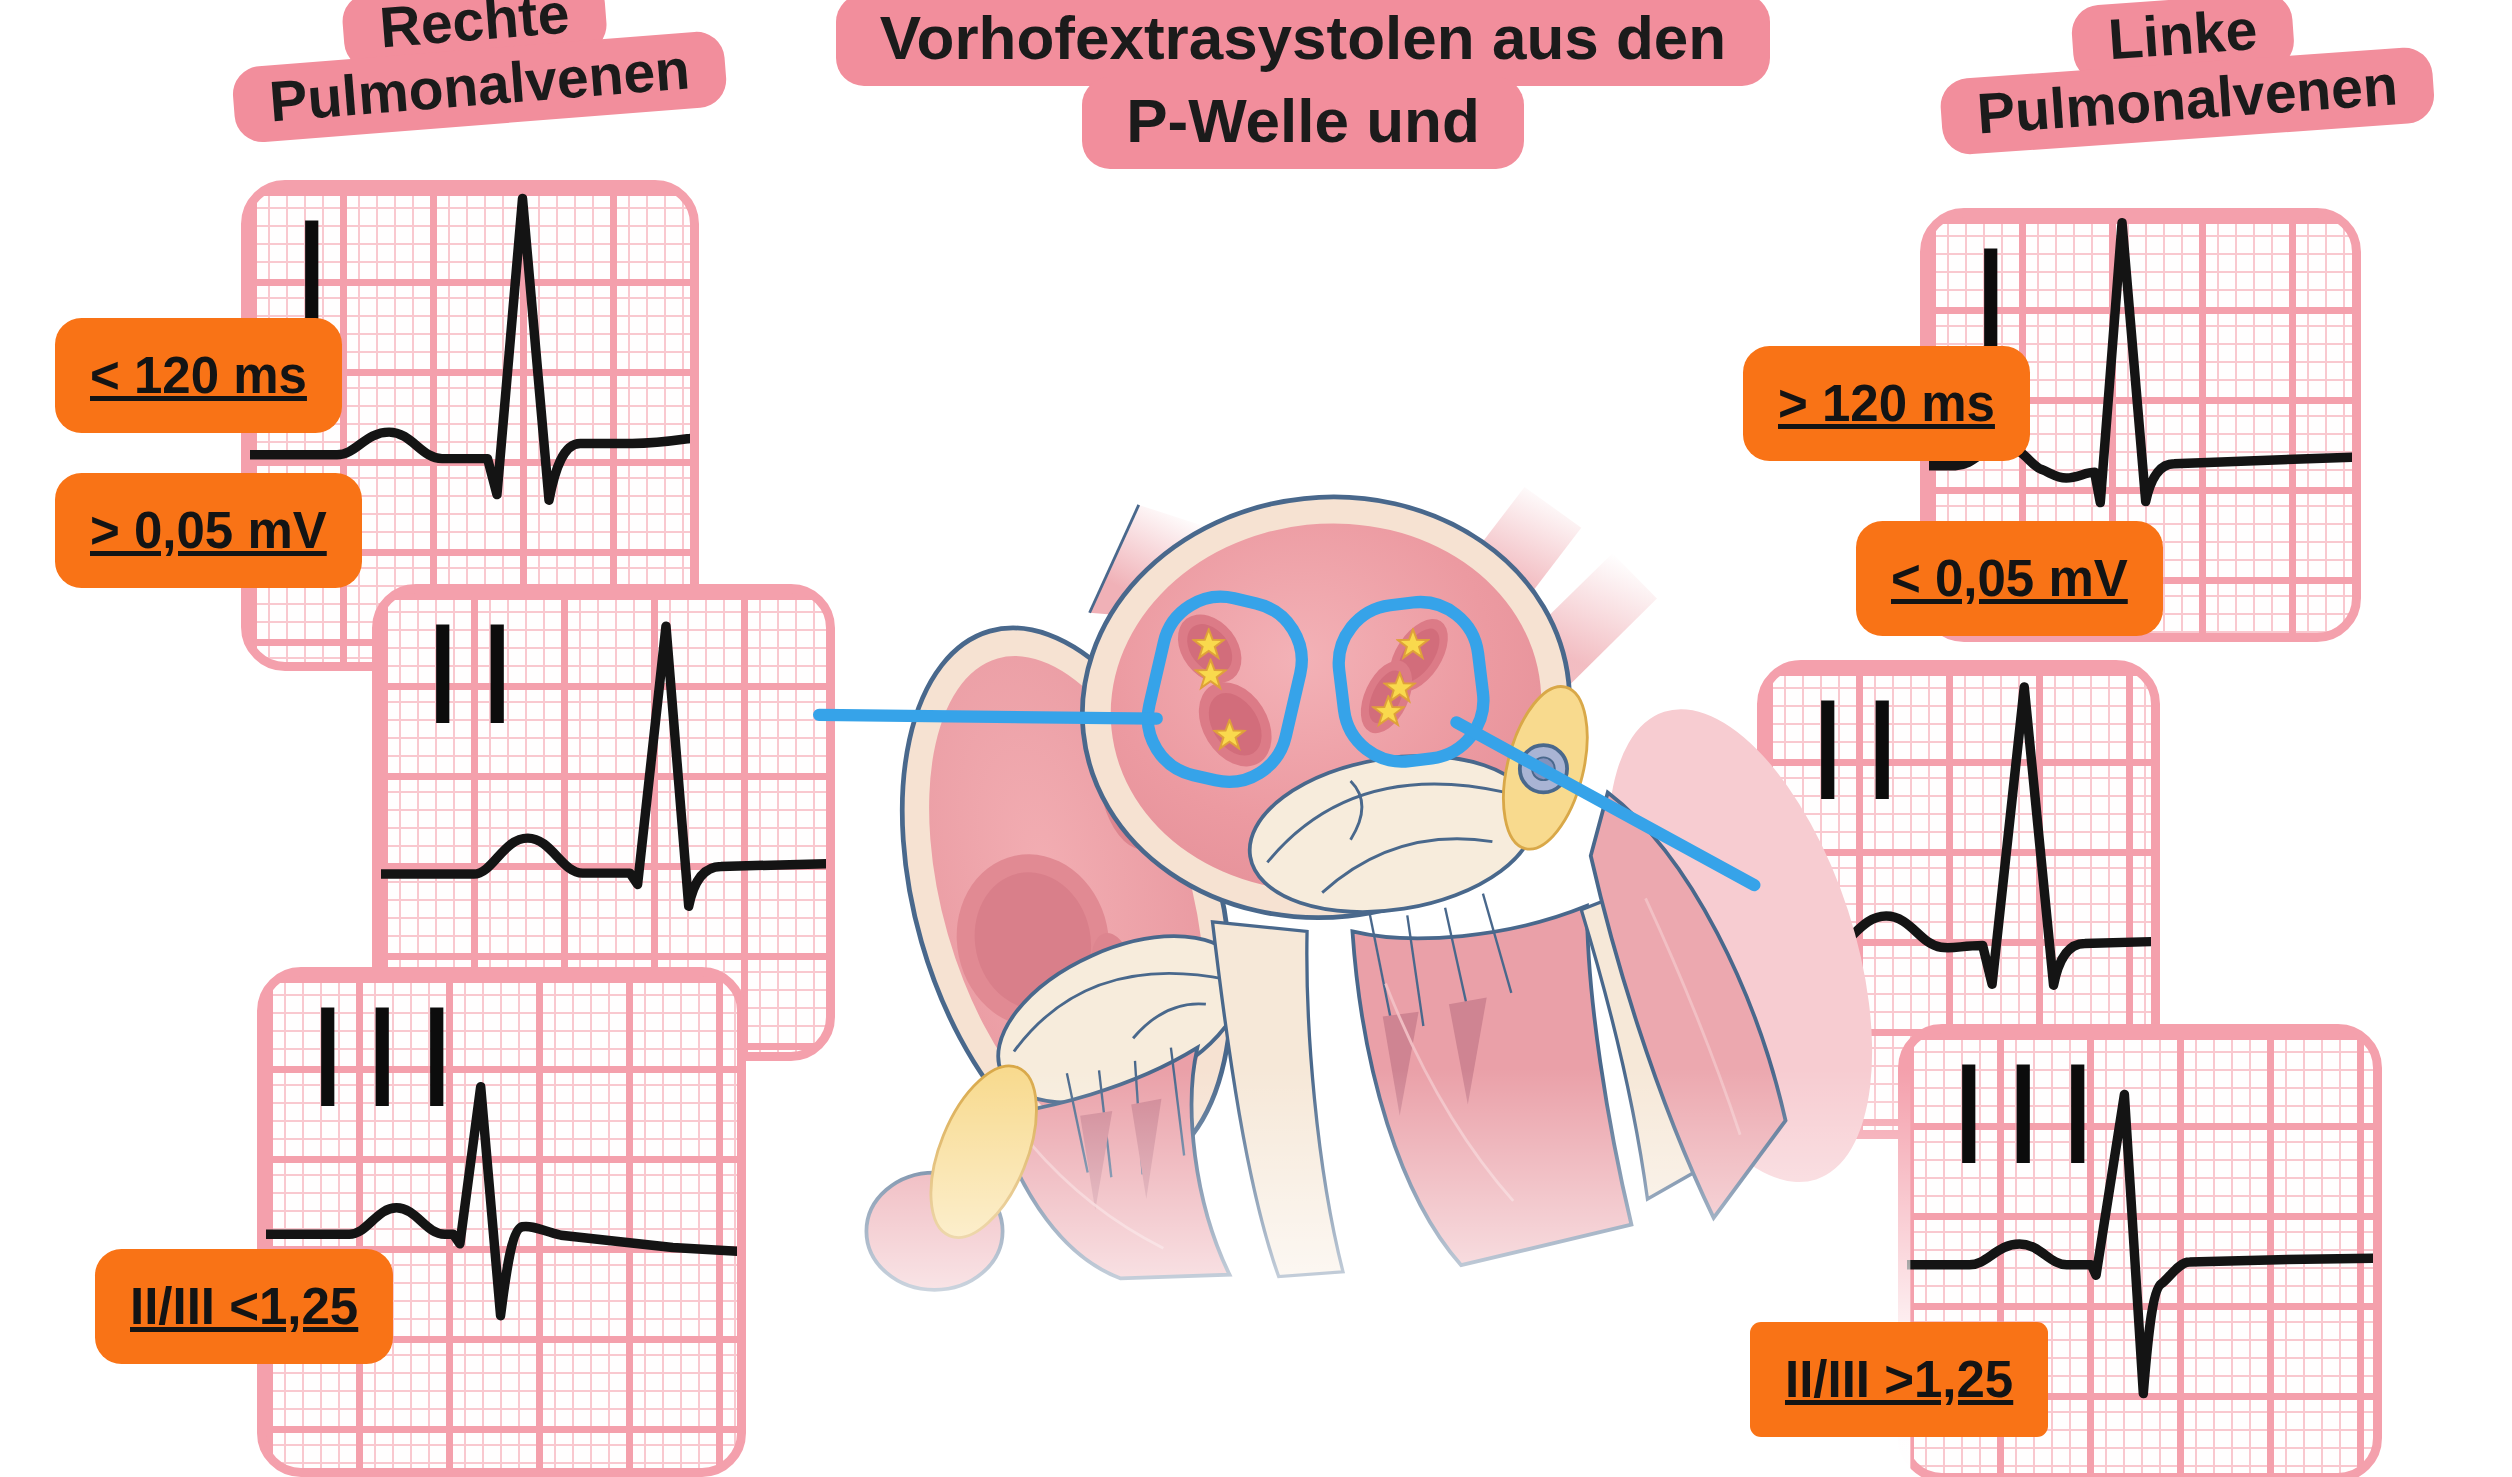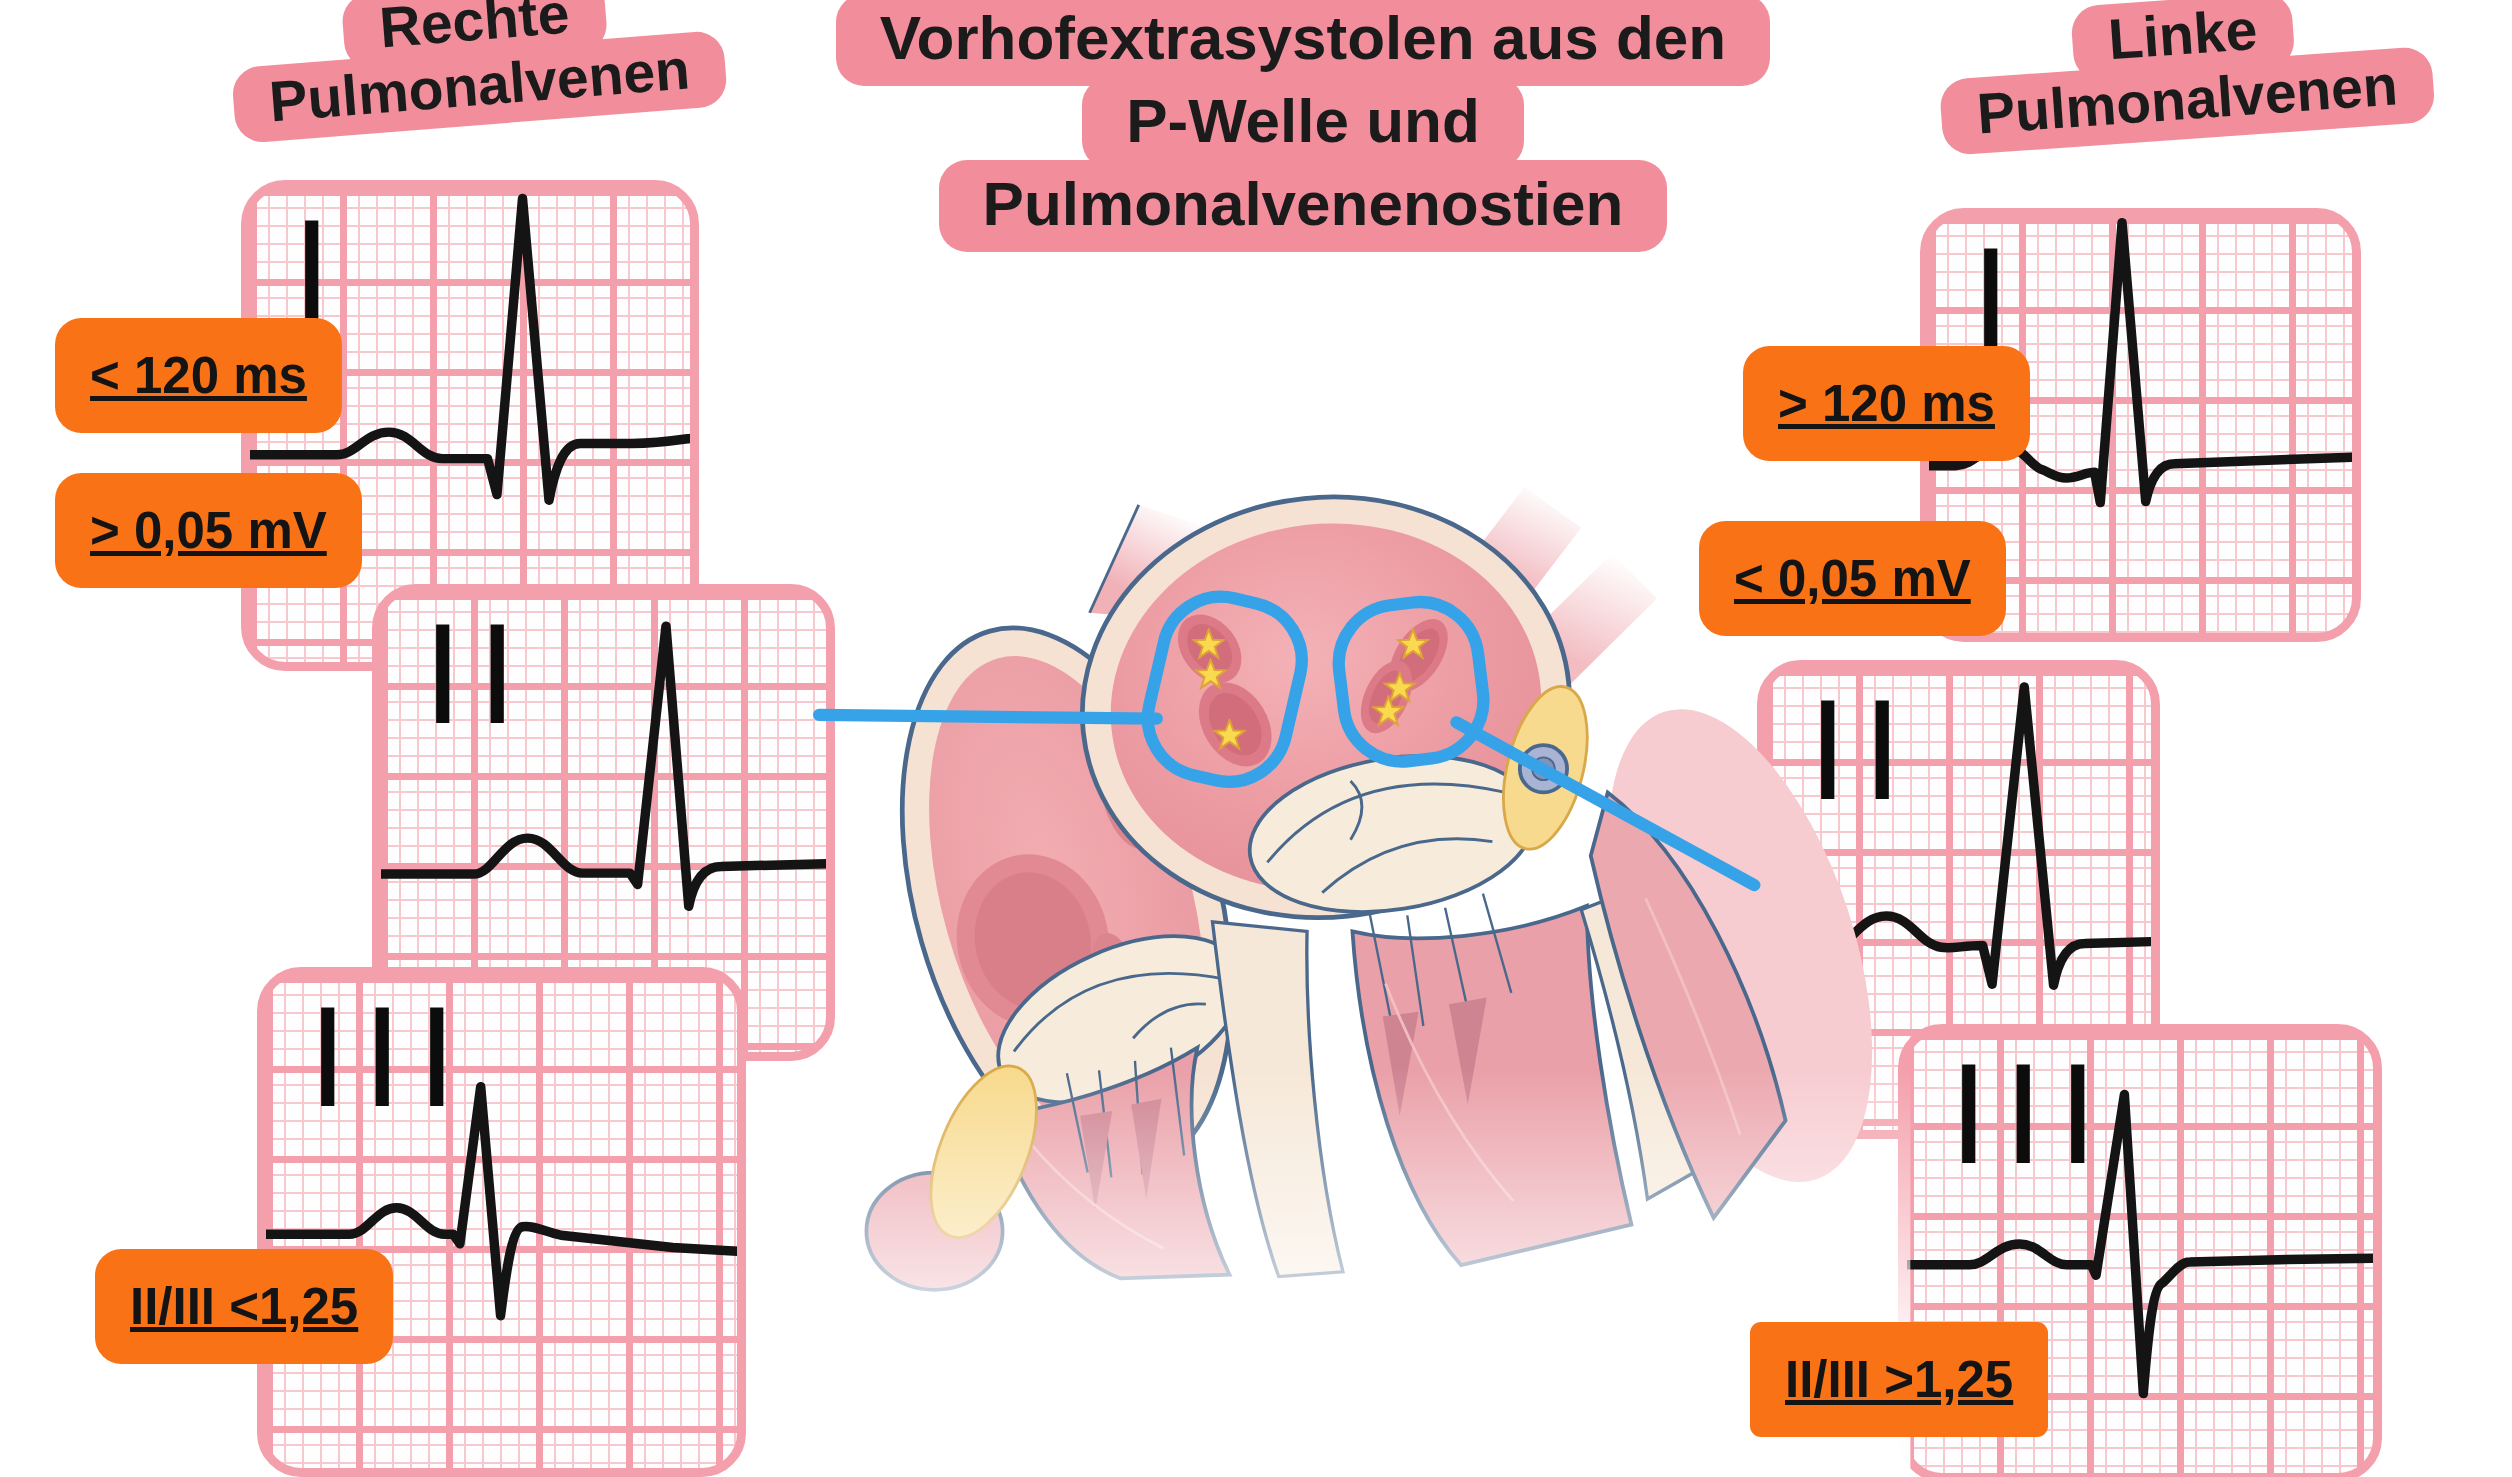--- a/index.html
+++ b/index.html
@@ -38,21 +38,20 @@
   .overlay{position:absolute;left:0;top:0;width:2512px;height:1477px;z-index:6;pointer-events:none;}
 </style>
 </head>
 <body>
 
 <div class="stage">
 
   <div class="title">
     <div><span class="hl">Vorhofextrasystolen aus den</span></div>
     <div><span class="hl">P-Welle und</span></div>
-    <div><span class="hl">Pulmonalvenenostien</span></div>
   </div>
 
   <div class="heading heading-left">
     <div><span class="hl">Rechte</span></div>
     <div><span class="hl">Pulmonalvenen</span></div>
   </div>
   <div class="heading heading-right">
     <div><span class="hl">Linke</span></div>
     <div><span class="hl">Pulmonalvenen</span></div>
   </div>
@@ -96,21 +95,21 @@
     <span class="lead-label">III</span>
     <svg viewBox="0 0 493 465" preserveAspectRatio="none">
       <path class="trace" d="M -6 245 L 66 245 C 85 245 95 223 119 223 C 141 223 151 245 169 245 L 195 245 L 200 256 L 230 65 L 250 381 C 254 331 259 271 269 265 C 277 260 287 242 299 242 L 420 239 L 495 238"></path>
     </svg>
   </div>
 
   <div class="metric" style="left:55px;top:318px;">&lt; 120 ms</div>
   <div class="metric" style="left:55px;top:473px;">&gt; 0,05 mV</div>
   <div class="metric" style="left:95px;top:1249px;">II/III &lt;1,25</div>
   <div class="metric" style="left:1743px;top:346px;">&gt; 120 ms</div>
-  <div class="metric" style="left:1699px;top:521px;">&lt; 0,05 mV</div>
+  <div class="metric" style="left:1856px;top:521px;">&lt; 0,05 mV</div>
   <div class="metric" style="left:1750px;top:1322px;border-radius:11px;">II/III &gt;1,25</div>
 
   <svg class="overlay" viewBox="0 0 2656 1562">
     <defs>
       <radialGradient id="laG" cx="45%" cy="36%" r="80%">
         <stop offset="0%" stop-color="#f3b2b7"></stop>
           <stop offset="55%" stop-color="#ec9aa1"></stop>
         <stop offset="100%" stop-color="#e28d96"></stop>
       </radialGradient>
       <radialGradient id="raG" cx="45%" cy="42%" r="80%">

